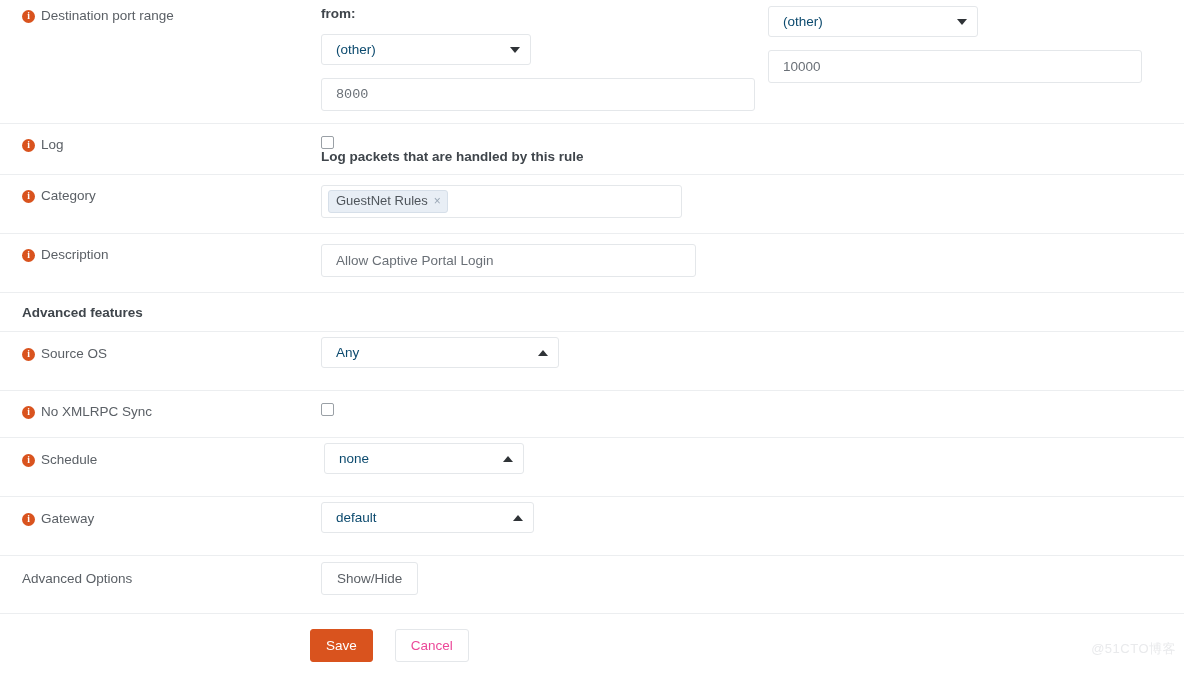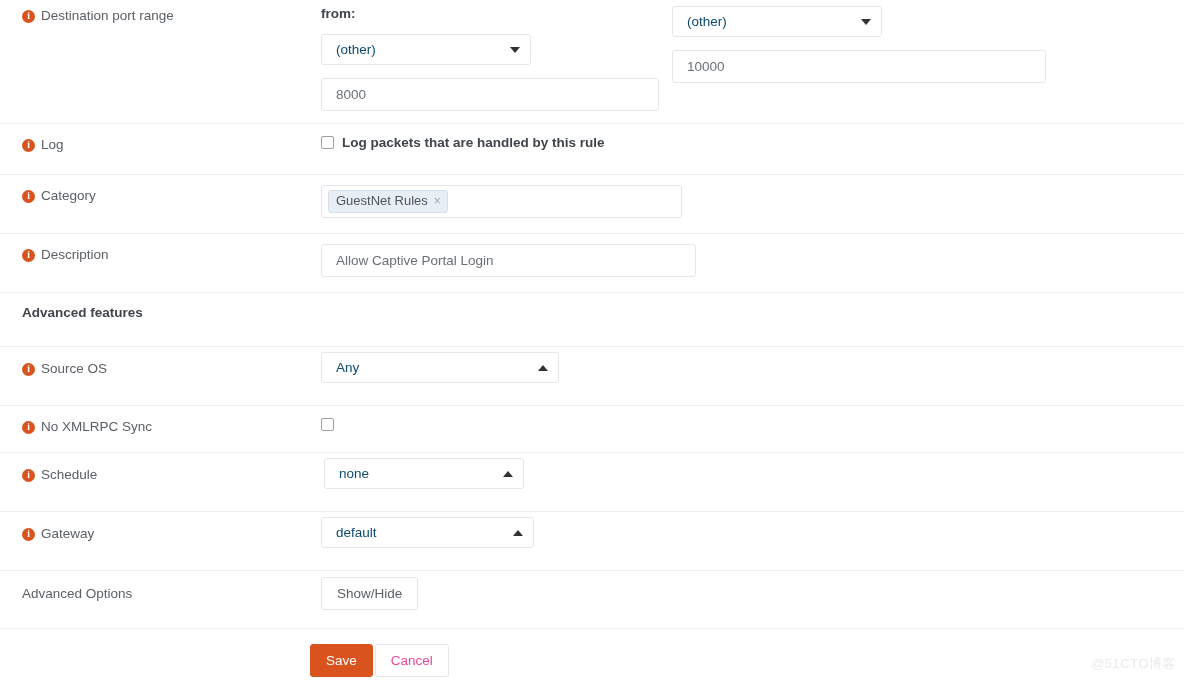--- a/index.html
+++ b/index.html
@@ -118,39 +118,40 @@
     align-items: center;
     padding: 0 14px;
     color: #6a7077;
     font-size: 13.5px;
     width: 100%;
   }
 
   .port-sel-wrap { padding-left: 13px; }
   .port-sel { width: 210px; }
   .port-txt-wrap { padding-left: 13px; margin-top: 13px; }
-  .port-txt-1 { width: 338px; }
+  .port-txt-1 { width: 434px; font-family: Liberation Mono, monospace; }
   .port-txt-2 { width: 374px; }
 
   
   .cb {
     width: 13px; height: 13px;
     min-width: 13px;
     border: 1px solid #9aa0a6;
     border-radius: 2px;
     background: #fff;
     display: inline-block;
     margin-top: 1px;
   }
   .cb-line {
     display: flex;
     align-items: flex-start;
-    gap: 8px;
+    gap: 0;
     padding-left: 13px;
     padding-top: 11px;
+    flex-direction: column;
   }
   .cb-label {
     font-weight: bold;
     color: #3f454b;
     font-size: 13.5px;
     line-height: 15px;
   }
 
   
   .tokenfield {
@@ -179,21 +180,21 @@
   .token .tok-x {
     color: #9aa7b5;
     font-size: 12px;
     line-height: 12px;
     cursor: pointer;
   }
 
   
   .section-head {
     border-bottom: 1px solid #eceef0;
-    padding: 12px 0 26px 22px;
+    padding: 12px 0 11px 22px;
     font-weight: bold;
     color: #3f454b;
     font-size: 13.5px;
   }
 
   
   .btn {
     display: inline-flex;
     align-items: center;
     justify-content: center;
@@ -218,21 +219,21 @@
   }
   .btn-cancel {
     background: #fff;
     border: 1px solid #e4e7ea;
     color: #ec4899;
     min-width: 66px;
   }
 
   .actions {
     display: flex;
-    gap: 2px;
+    gap: 22px;
     padding: 15px 0 0 310px;
   }
 
   .showhide-wrap { padding-left: 13px; padding-top: 6px; }
 
   
   .sel-sourceos { width: 238px; }
   .sel-schedule { width: 200px; gap: 24px; }
   .sel-gateway  { width: 213px; gap: 20px; }
 

